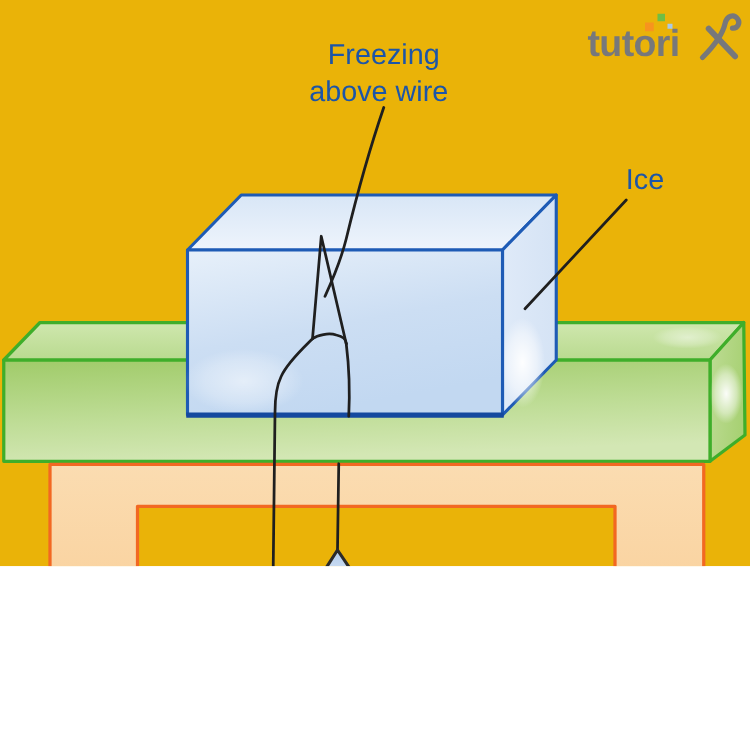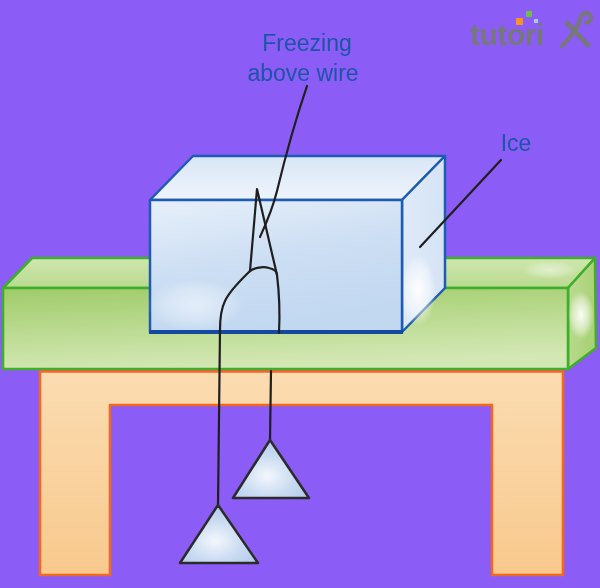--- a/index.html
+++ b/index.html
@@ -1,20 +1,20 @@
 <!DOCTYPE html>
 <html><head>
 <meta charset="utf-8">
 <style>
   html, body { margin: 0; padding: 0; background: #ffffff; }
   .stage {
     position: relative;
     width: 600px;
-    height: 588px;
-    background: #8b5cf6;
+    height: 453px;
+    background: #eab308;
     font-family: "Liberation Sans", sans-serif;
     overflow: hidden;
   }
   svg text {
     font-family: "Liberation Sans", sans-serif;
   }
   .label-text { font-size: 23px; }
   .logo-text  { font-size: 30px; font-weight: bold; letter-spacing: -0.5px; }
 </style>
 </head>

